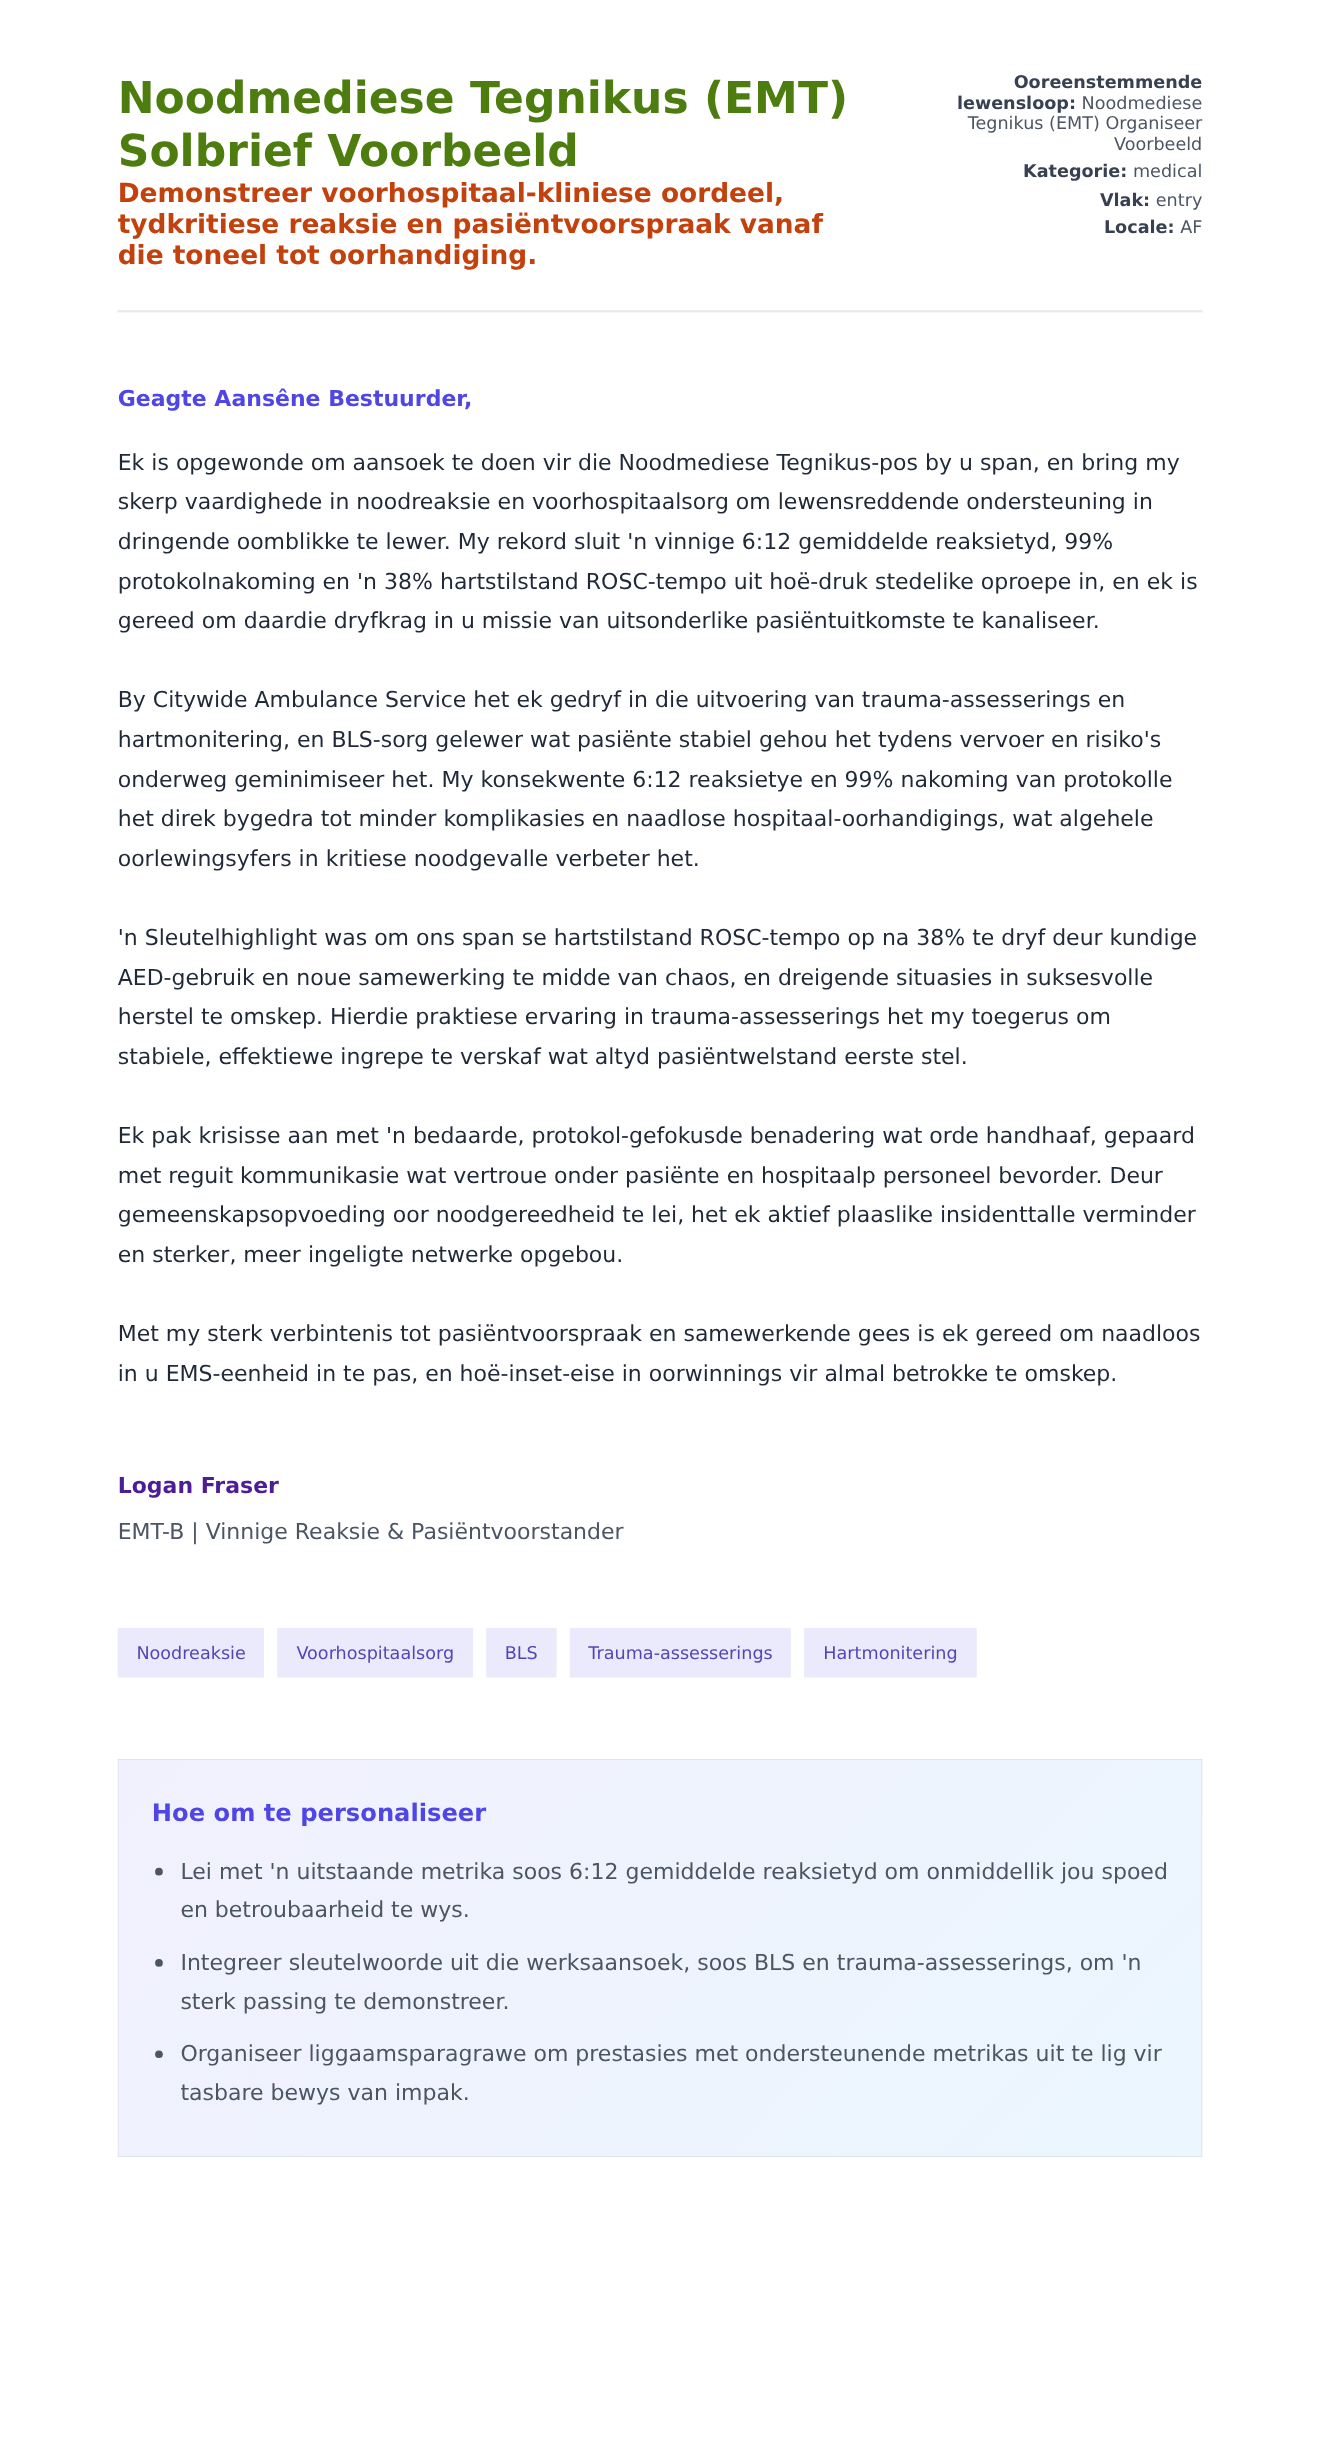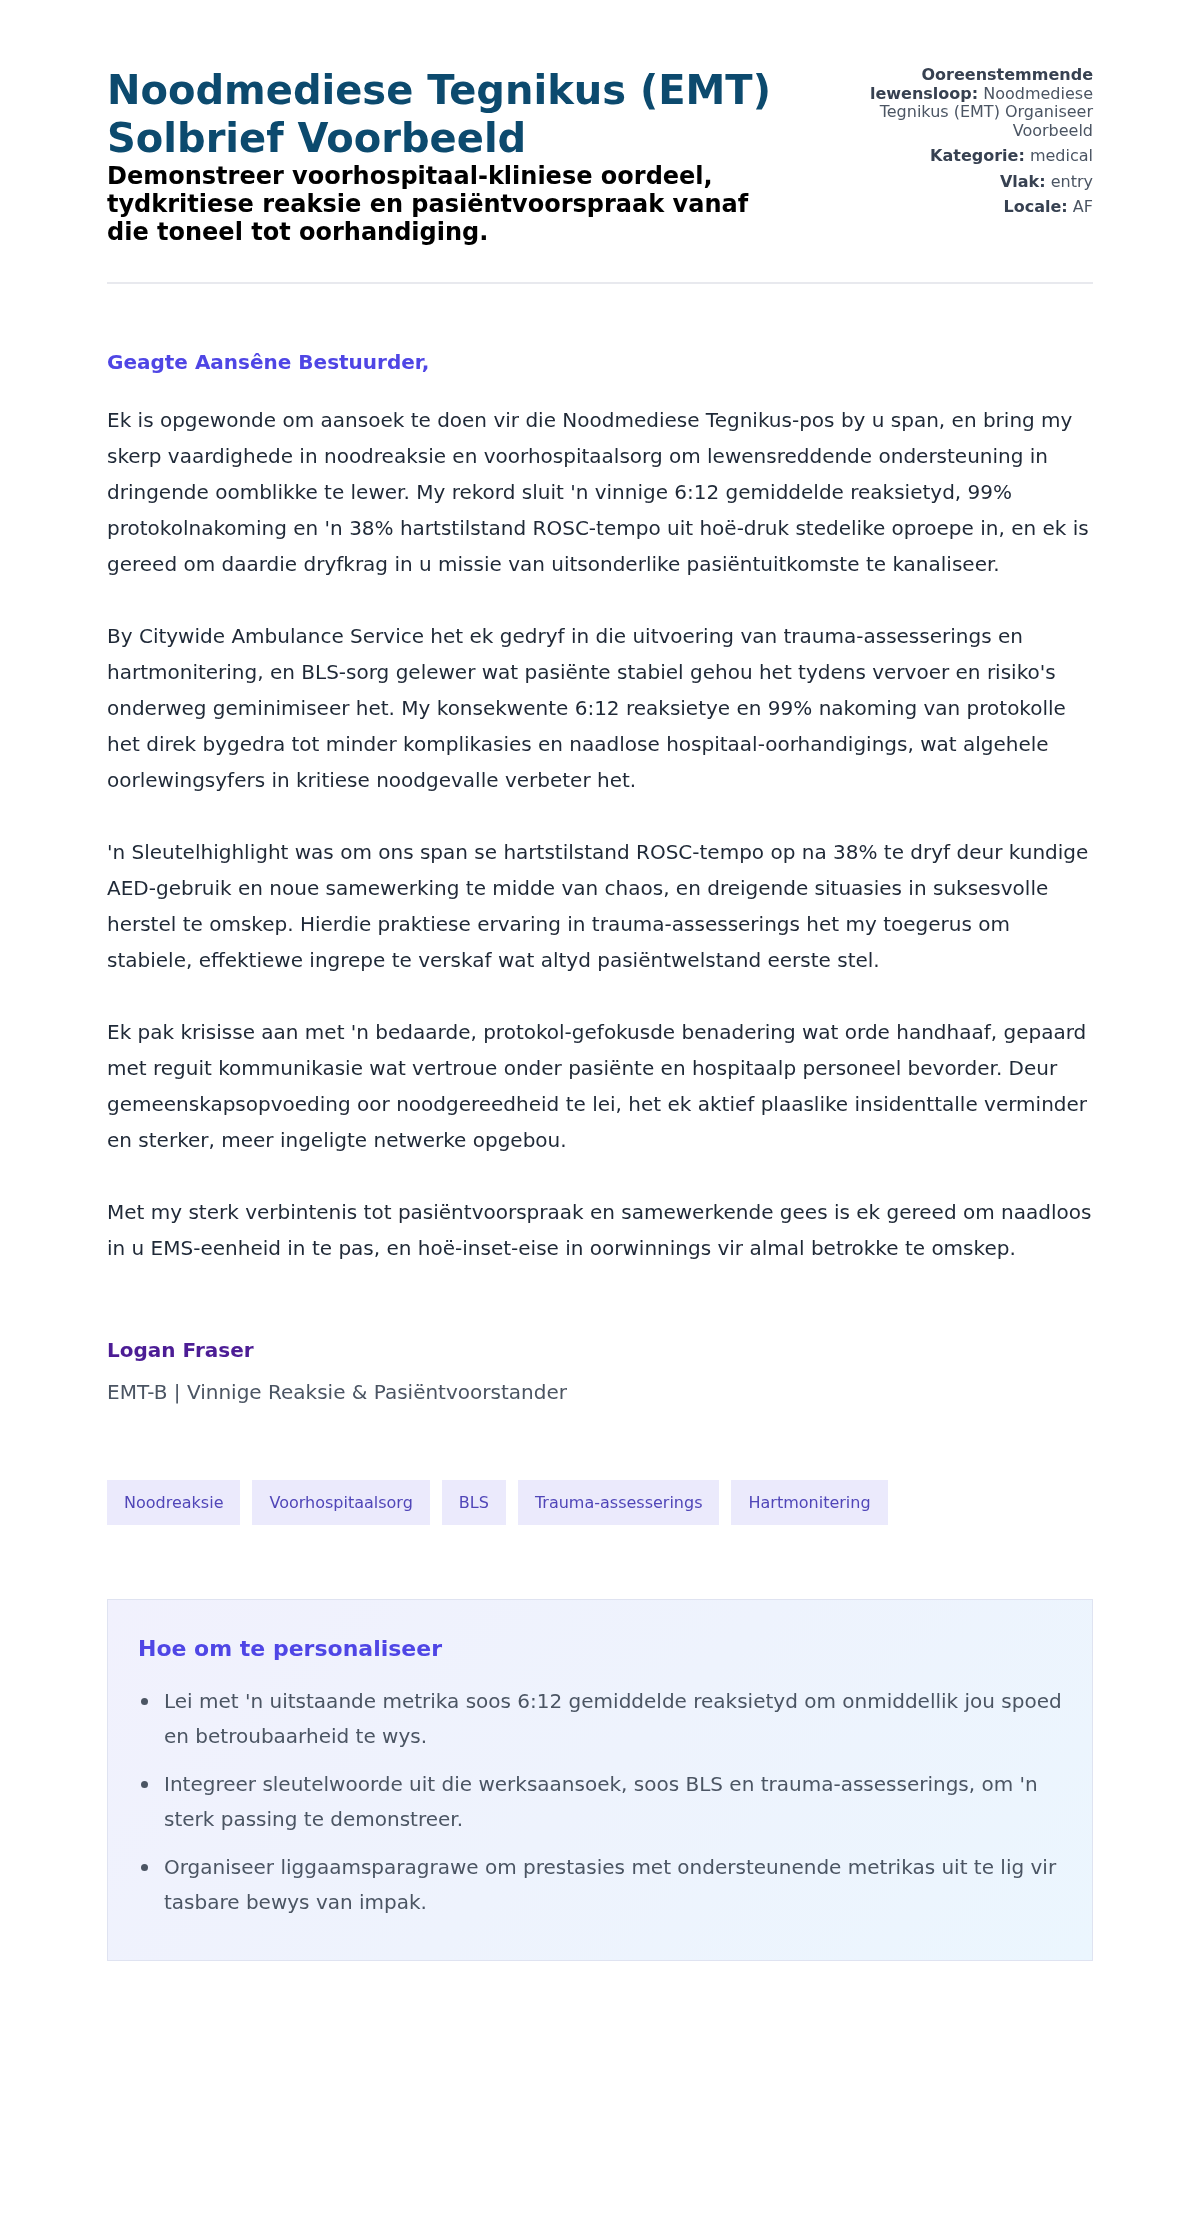--- a/index.html
+++ b/index.html
@@ -22,27 +22,27 @@
     justify-content: space-between;
     align-items: flex-start;
     padding-bottom: 36px;
     border-bottom: 2px solid #e8e9ee;
   }
   .header-left { max-width: 690px; }
   .title {
     font-size: 40px;
     font-weight: bold;
     line-height: 48px;
-    color: #0c4a6e;
+    color: #4d7c0f;
   }
   .subtitle {
     font-size: 24px;
     font-weight: bold;
     line-height: 28px;
-    color: #000000;
+    color: #c2410c;
     margin-top: 0px;
     max-width: 660px;
   }
   .meta {
     width: 250px;
     text-align: right;
     font-size: 16px;
     line-height: 18.5px;
     color: #4b5563;
     padding-top: 0px;

